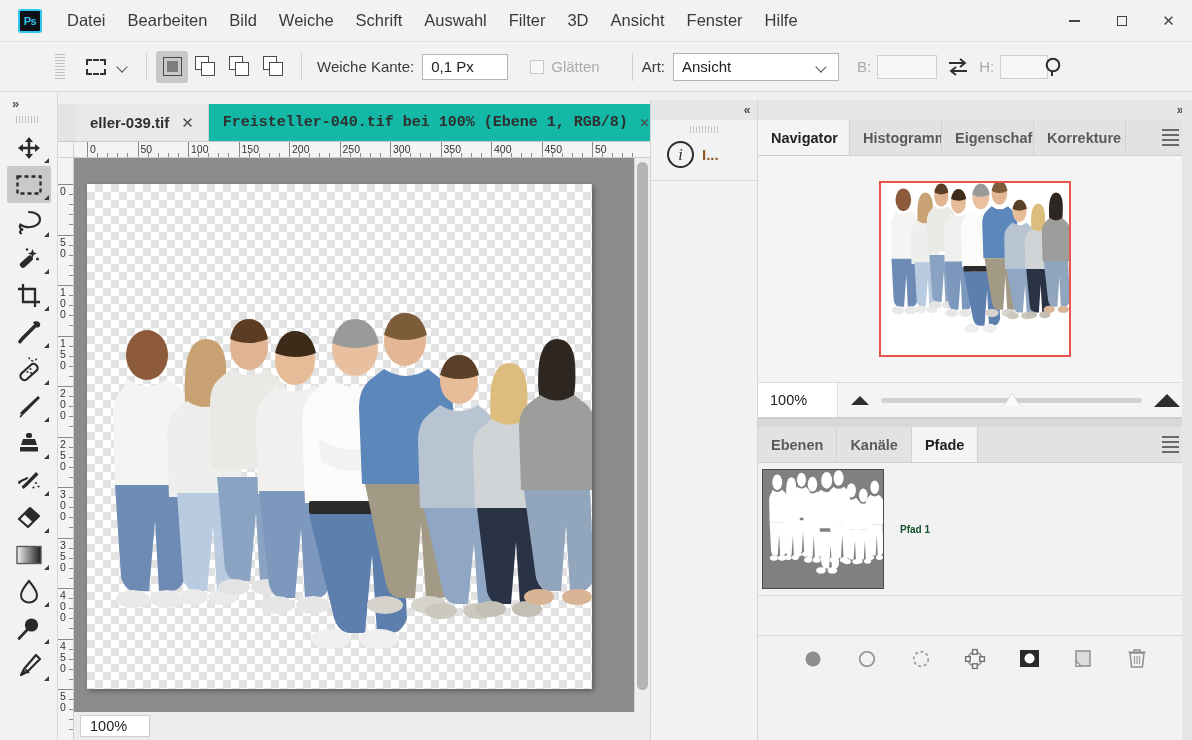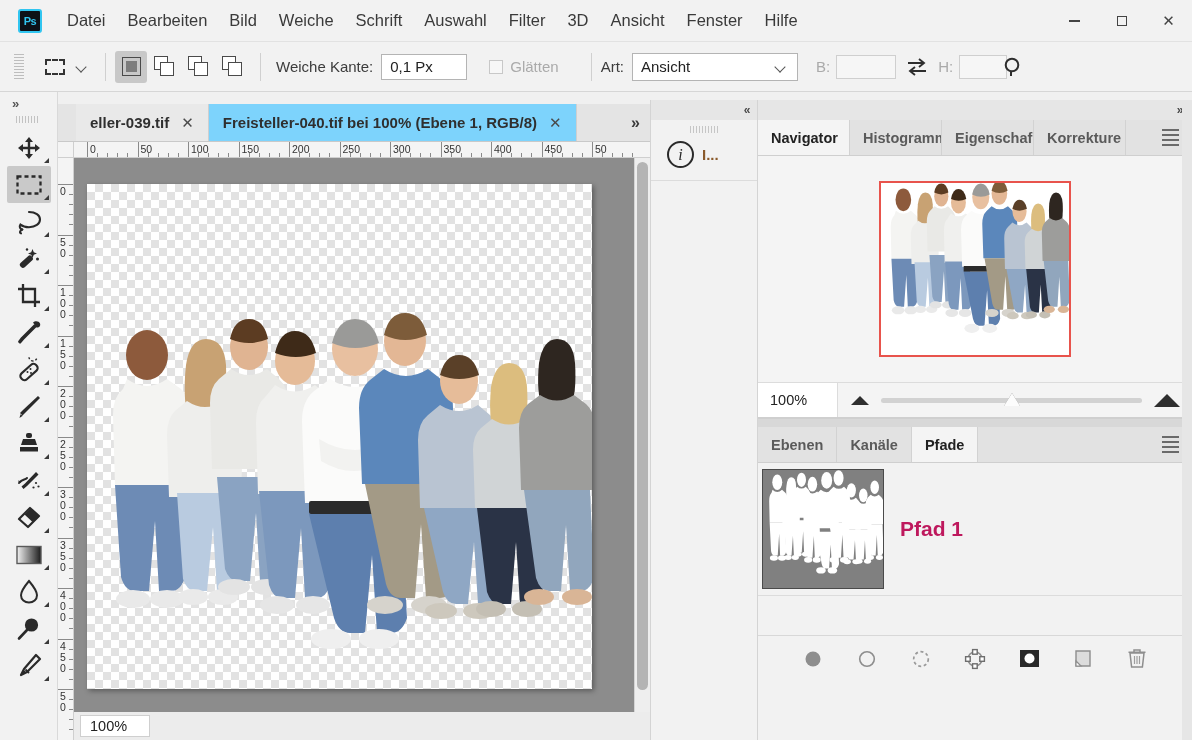--- a/index.html
+++ b/index.html
@@ -34,21 +34,21 @@
     width: 47px; height: 42px; display: flex; align-items: center; justify-content: center;
     color: #444; font-size: 15px; cursor: default;
   }
   .win-min-glyph { width: 11px; height: 1.5px; background: #444; }
   .win-max-glyph { width: 10px; height: 10px; border: 1.5px solid #444; }
 
   
   .optionsbar {
     position: absolute; left: 0; top: 42px; width: 1192px; height: 50px;
     background: #f2f2f2; border-bottom: 1px solid #d6d6d6;
-    display: flex; align-items: center;
+    display: flex; align-items: center; padding-left: 41px;
   }
   .grip { width: 10px; height: 26px; margin-left: 14px; margin-right: 10px;
     background: repeating-linear-gradient(to bottom, #bdbdbd 0 1px, transparent 1px 3px); }
   .opt-tool-icon {
     width: 26px; height: 26px; position: relative; margin-left: 8px;
   }
   .marquee-glyph {
     position: absolute; left: 3px; top: 5px; width: 20px; height: 16px;
     border: 2px dashed #333;
   }
@@ -123,21 +123,21 @@
   .tabbar {
     position: absolute; left: 58px; top: 104px; width: 592px; height: 38px;
     background: #e4e4e4; border-bottom: 1px solid #c9c9c9;
     display: flex; align-items: stretch;
   }
   .doctab {
     display: flex; align-items: center; padding: 0 14px; font-size: 15px;
     color: #2f2f2f; background: #e9e9e9; border-right: 1px solid #cfcfcf;
     font-weight: bold; white-space: nowrap;
   }
-  .doctab.active { background: #7dd3fc; }
+  .doctab.active { background: #14b8a6; font-family: Liberation Mono, monospace; }
   .tab-close {
     margin-left: 12px; font-size: 15px; color: #4a4a4a; font-weight: normal;
   }
   .tab-overflow {
     margin-left: auto; display: flex; align-items: center; padding: 0 12px;
     font-size: 16px; font-weight: bold; color: #3a3a3a; letter-spacing: -2px;
   }
 
   
   .docarea { position: absolute; left: 58px; top: 142px; width: 592px; height: 598px; background: #f2f2f2; }
@@ -269,21 +269,21 @@
   .panel-gap { height: 4px; background: #d8d8d8; }
   .paths-body { background: #f2f2f2; height: 218px; position: relative; }
   .path-row {
     display: flex; align-items: center; gap: 16px; padding: 6px 0 6px 2px;
     border-bottom: 1px solid #dcdcdc; background: #f2f2f2;
   }
   .path-thumb {
     width: 122px; height: 120px; background: #808080; border: 1px solid #4a4a4a;
     margin-left: 2px; position: relative; overflow: hidden;
   }
-  .path-name { font-size: 21px; font-weight: bold; color: #be185d; }
+  .path-name { font-size: 10px; font-weight: bold; color: #14532d; }
   .paths-footer {
     position: absolute; left: 0; right: 0; bottom: 0; height: 46px;
     background: #f2f2f2; border-top: 1px solid #d8d8d8;
     display: flex; align-items: center; justify-content: center; gap: 30px;
   }
   .pfbtn { width: 24px; height: 24px; display: flex; align-items: center; justify-content: center; }
   .rdock-scrollbar {
     position: absolute; right: 0; top: 0; width: 10px; bottom: 0; background: #e6e6e6;
   }
 </style>

